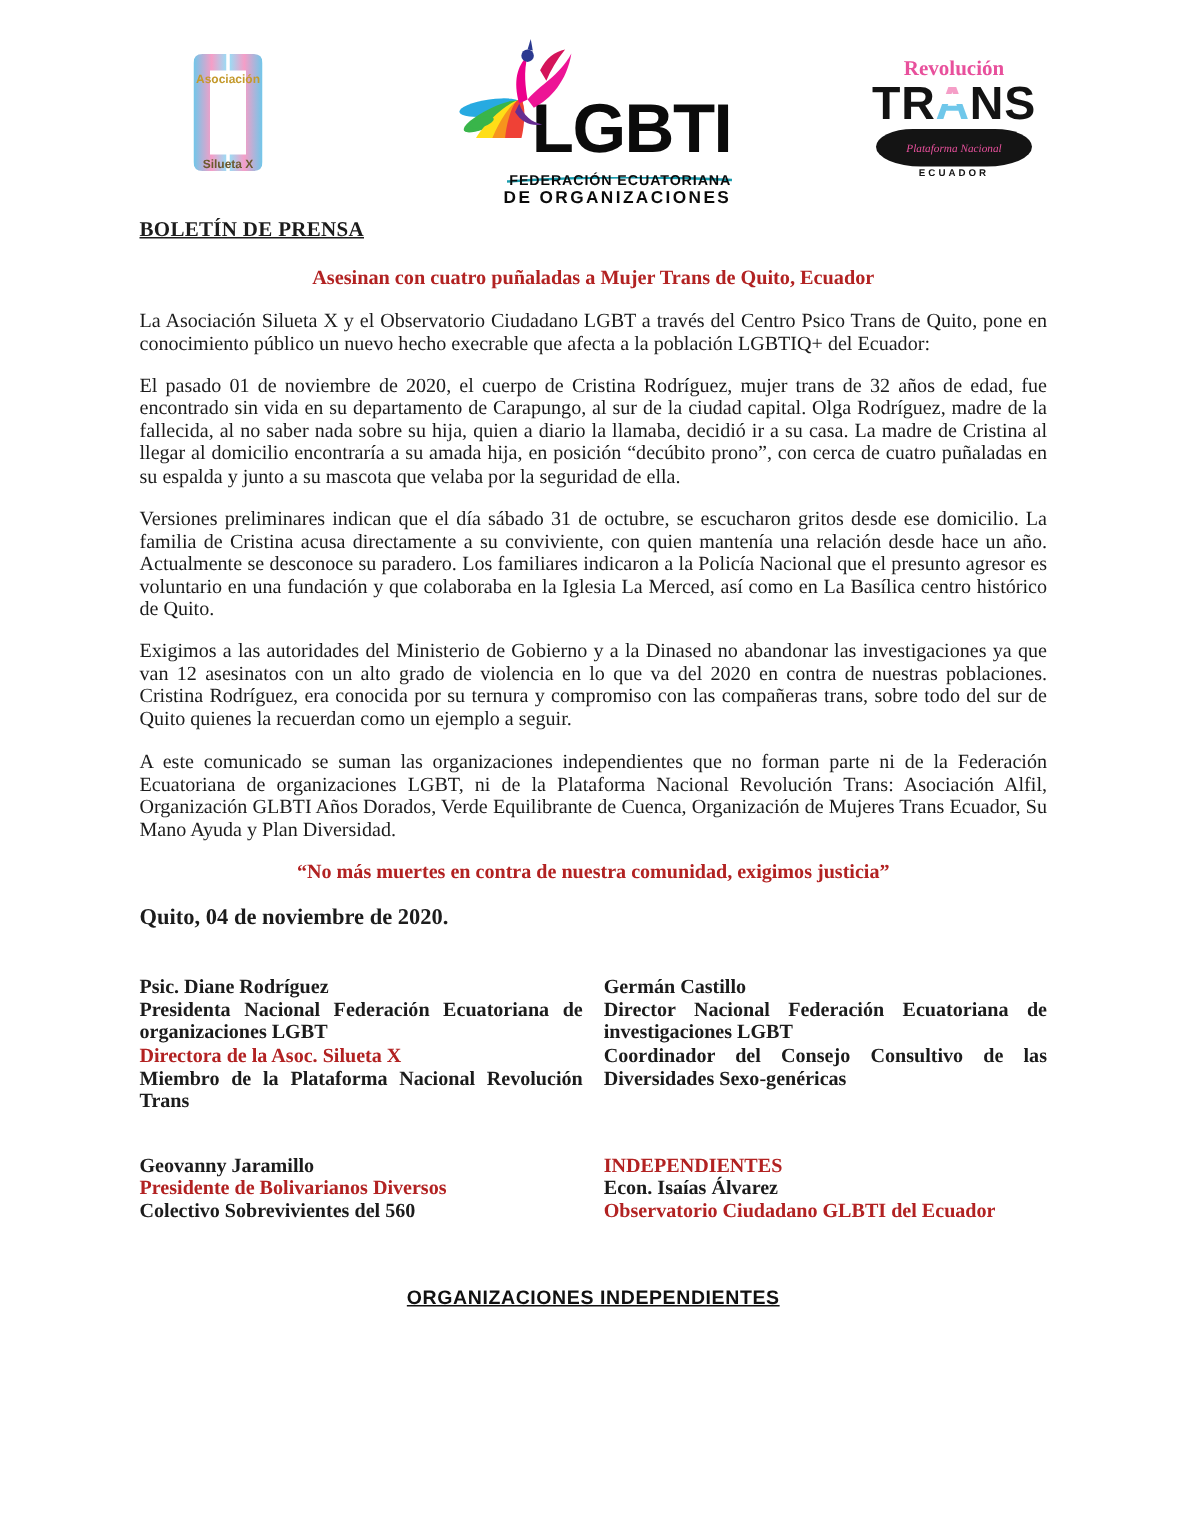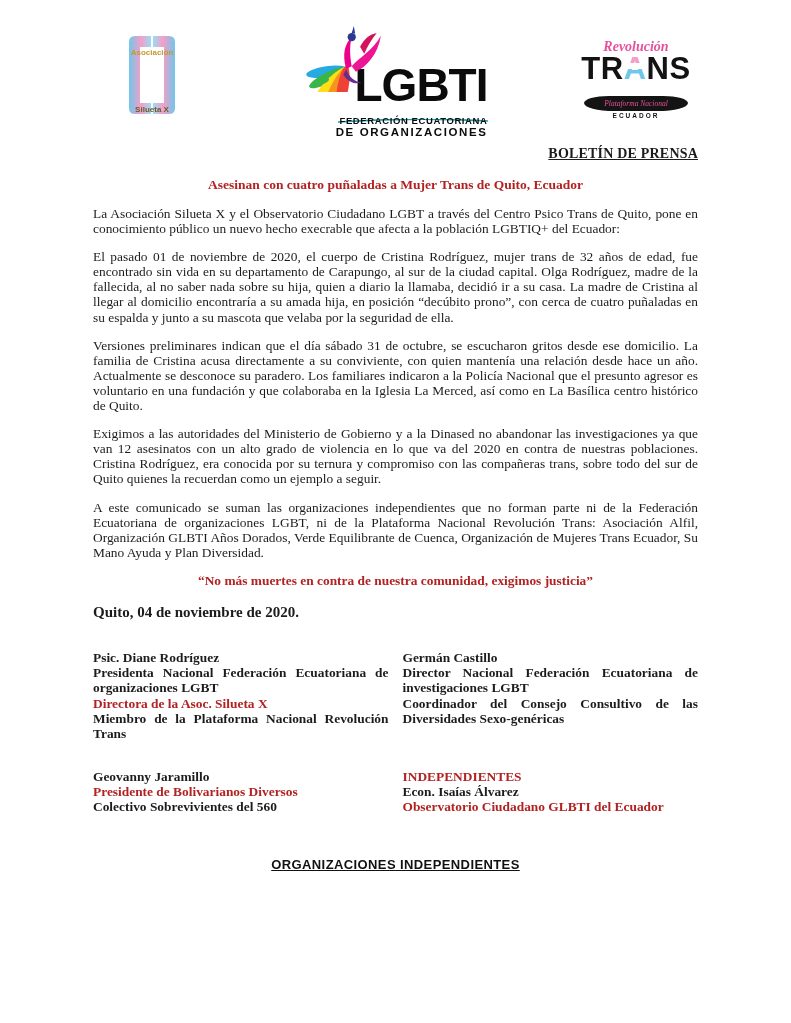--- a/index.html
+++ b/index.html
@@ -27,36 +27,36 @@
   .sx-bottom { position: absolute; bottom: 2px; left: 0; right: 0; font-size: 8px; color: #6b5a2e; font-weight: bold; }
 
   .logo-fed { width: 190px; text-align: right; position: relative; font-family: "Liberation Sans", sans-serif; margin-top: 0; }
   .fed-bird { position: absolute; left: 2px; top: 0; }
   .fed-acronym { font-size: 46px; font-weight: 900; letter-spacing: -1px; color: #0b0b0b; line-height: 1; margin-top: 36px; margin-left: 18px; }
   .fed-swoosh { margin-left: 18px; height: 4px; margin-top: 1px; }
   .fed-l1 { font-size: 9.5px; font-weight: bold; color: #0b0b0b; letter-spacing: 0.6px; margin-top: 2px; margin-left: 14px; }
   .fed-l2 { font-size: 11.5px; font-weight: bold; color: #0b0b0b; letter-spacing: 1.6px; margin-left: 14px; }
 
   .logo-trans { width: 124px; margin-top: 14px; text-align: center; font-family: "Liberation Sans", sans-serif; position: relative; }
-  .trans-script { font-family: "Liberation Serif", serif; font-style: italic; font-weight: bold; font-size: 14px; color: #e8509c; line-height: 1; }
+  .trans-script { font-family: "Liberation Serif", serif; font-weight: bold; font-size: 14px; color: #e8509c; line-height: 1; }
   .trans-word { font-size: 31px; font-weight: 900; color: #131313; letter-spacing: 0.5px; line-height: 0.95; }
   .trans-a {
     background: linear-gradient(180deg, #f59ec7 0 34%, #ffffff 34% 52%, #6fc7ea 52% 100%);
     -webkit-background-clip: text; background-clip: text; -webkit-text-fill-color: transparent; color: #6fc7ea;
   }
   .trans-banner {
-    margin: 13px auto 0 auto; width: 104px; height: 15px; background: #141414;
+    margin: 3px auto 0 auto; width: 104px; height: 25px; background: #141414;
     border-radius: 45% 45% 55% 55% / 90% 90% 100% 100%;
     display: flex; align-items: center; justify-content: center;
   }
   .trans-banner span { font-family: "Liberation Serif", serif; font-style: italic; font-size: 7.5px; color: #e8509c; }
   .trans-country { font-size: 6.5px; font-weight: bold; letter-spacing: 2px; color: #141414; margin-top: 1px; }
 
   
-  .doc-title { text-align: right; font-weight: bold; font-size: 14px; text-decoration: underline; margin-top: 12px; letter-spacing: 0.2px; }
+  .doc-title { text-align: left; font-weight: bold; font-size: 14px; text-decoration: underline; margin-top: 12px; letter-spacing: 0.2px; }
   .headline { text-align: center; font-weight: bold; font-size: 13.5px; color: var(--accent-red, #b22222); margin-top: 15px; }
 
   .body-copy { margin-top: 13px; }
   .body-copy p { font-size: 13.4px; line-height: 15.1px; text-align: justify; margin-bottom: 13px; }
 
   .quote { text-align: center; font-weight: bold; font-size: 13.4px; color: var(--accent-red, #b22222); margin: 9px 0 15px 0; }
   .dateline { font-weight: bold; font-size: 15px; margin-bottom: 29px; }
 
   .sig-grid { display: grid; grid-template-columns: 1fr 1fr; column-gap: 14px; row-gap: 27px; }
   .sig-block p { font-weight: bold; font-size: 13.4px; line-height: 15.3px; text-align: justify; }

